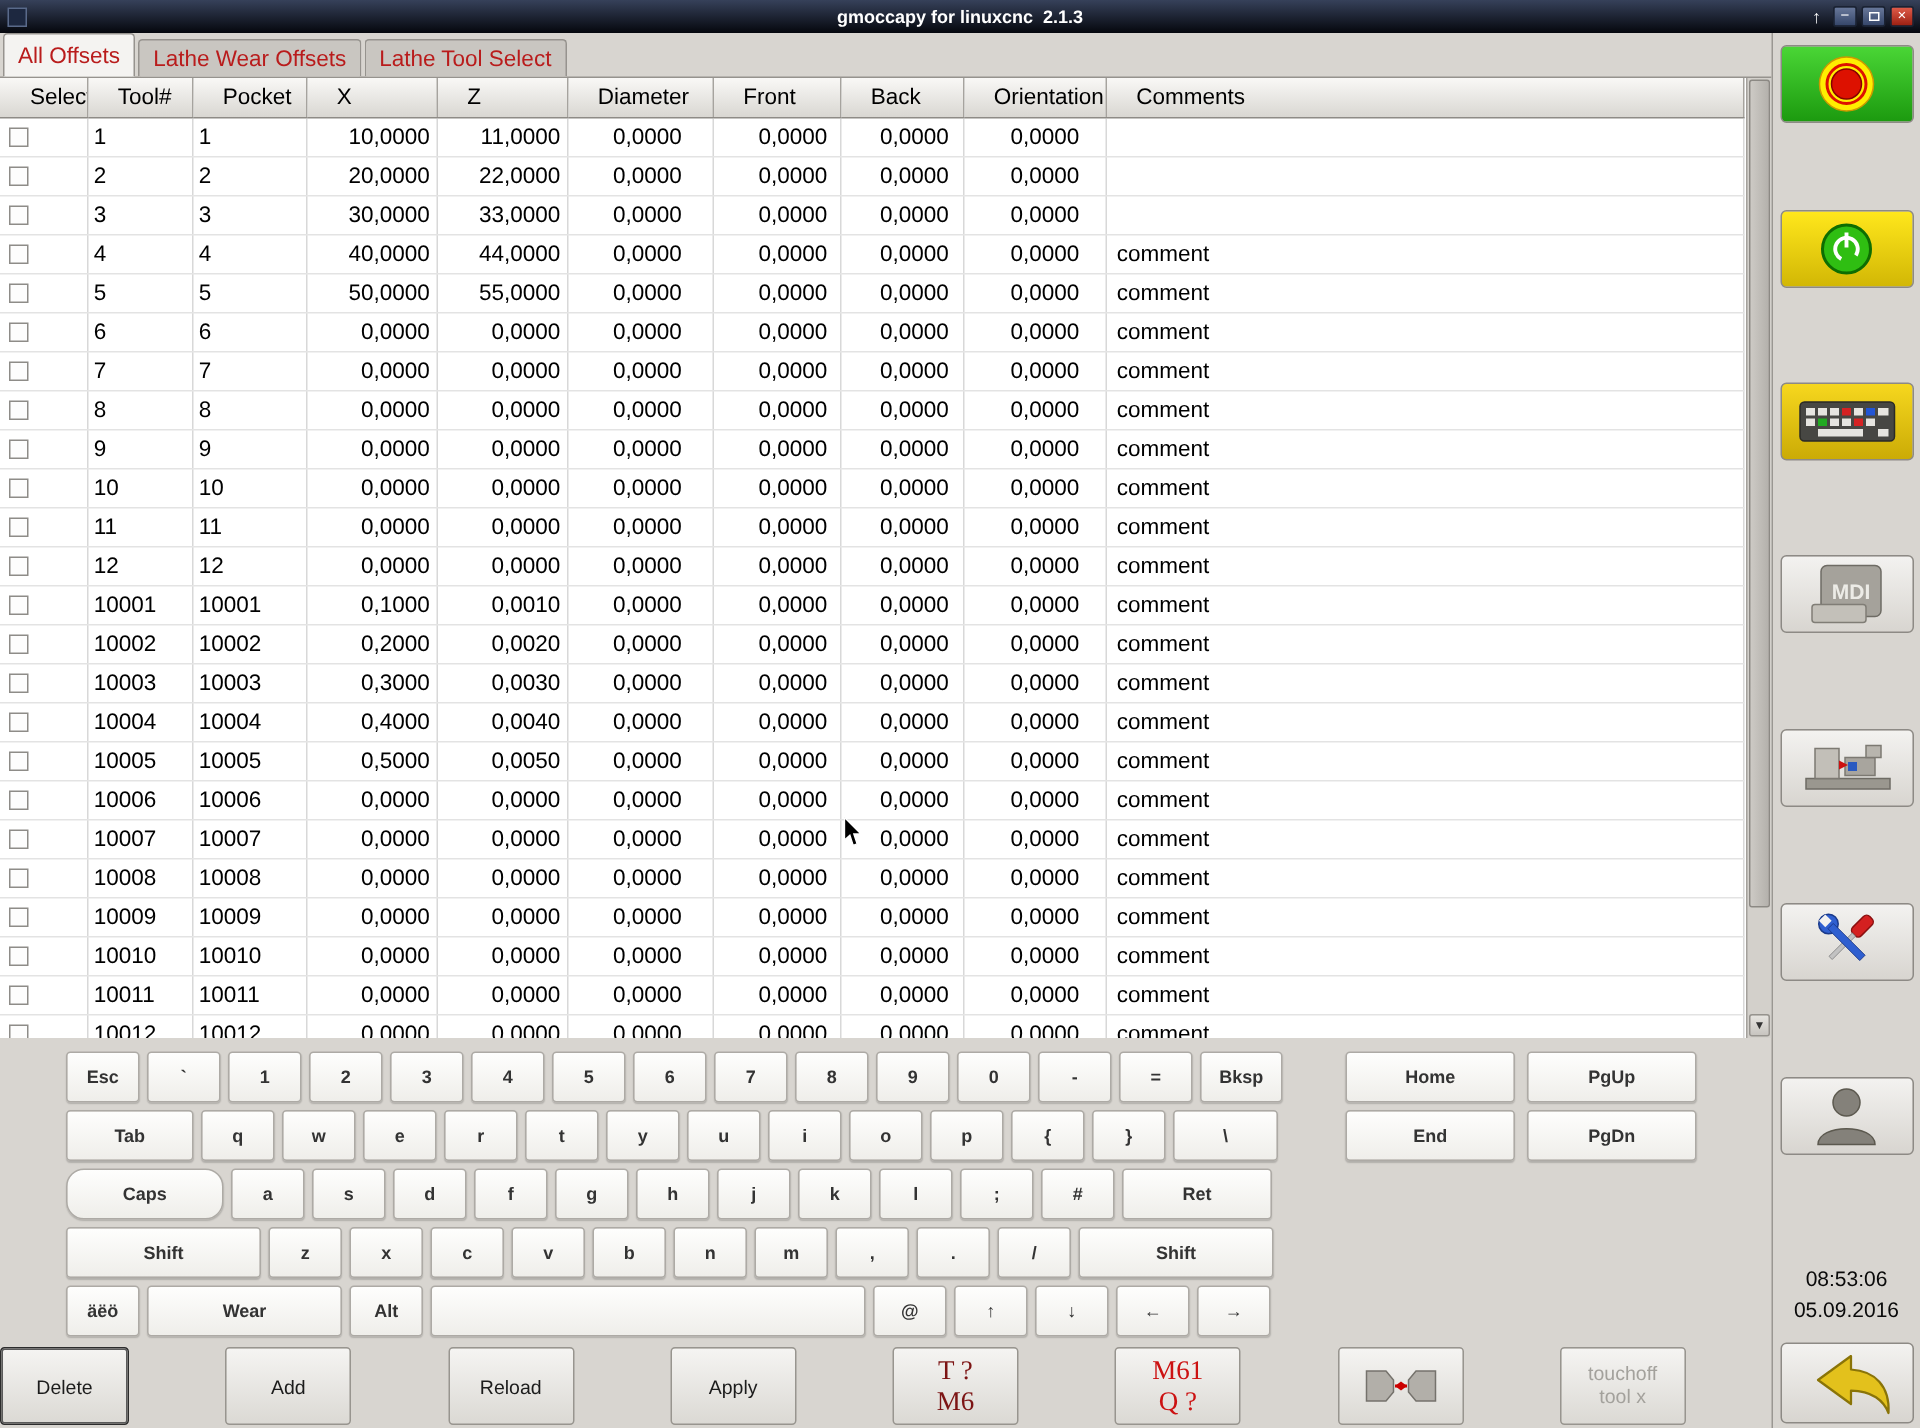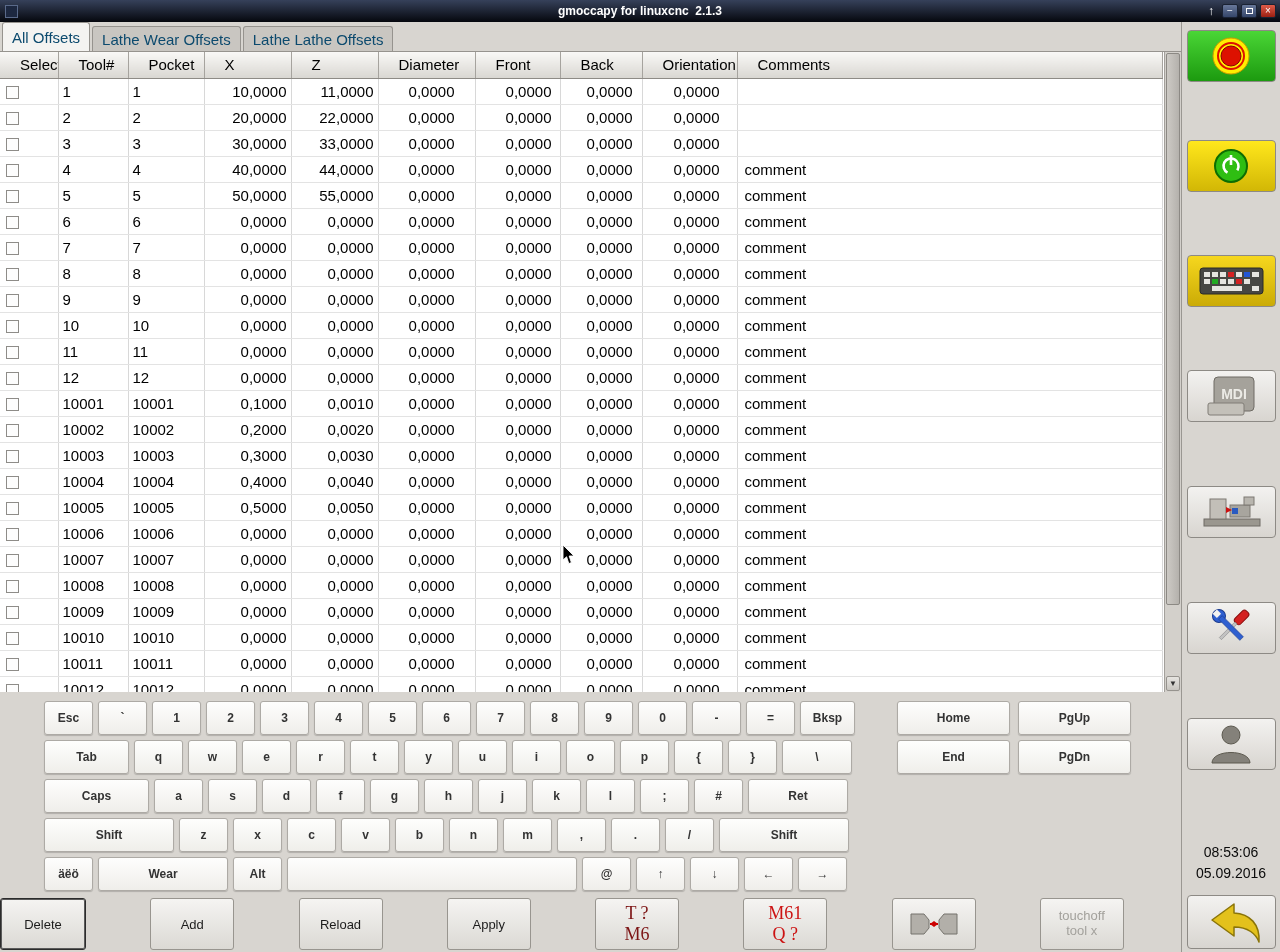--- a/index.html
+++ b/index.html
@@ -16,21 +16,21 @@
   .tb-btn { width:16px; height:14px; display:flex; align-items:center; justify-content:center; font-size:10px; line-height:1; color:#fff; background:linear-gradient(#68789a,#35466a); border:1px solid #1a2233; border-radius:2px; }
   .tb-btn.close { background:linear-gradient(#df5b49,#9c2012); }
   .max-glyph { width:7px; height:6px; border:1px solid #fff; }
 
   
   .content { position:absolute; left:0; top:22px; width:1181px; bottom:0; }
   .sidebar { position:absolute; right:0; top:22px; width:99px; bottom:0; border-left:1px solid #9a9792; background:#d8d5d0; }
 
   
   .tabbar { display:flex; height:30px; align-items:flex-end; padding-left:2px; border-bottom:1px solid #96938e; }
-  .tab { height:25px; padding:0 9px; display:flex; align-items:center; font-size:15px; color:#0c4a6e; background:#c9c6c1; border:1px solid #96938e; border-bottom:none; border-radius:3px 3px 0 0; margin-right:2px; }
+  .tab { height:25px; padding:0 9px; display:flex; align-items:center; font-size:15px; color:#b91c1c; background:#c9c6c1; border:1px solid #96938e; border-bottom:none; border-radius:3px 3px 0 0; margin-right:2px; }
   .tab.active { background:#f4f3f1; height:29px; }
 
   
   .table-wrap { position:relative; height:640px; background:#fff; overflow:hidden; }
   table { border-collapse:collapse; table-layout:fixed; width:1163px; font-size:15px; color:#000; }
   th { height:26px; background:linear-gradient(#f9f8f6,#d9d7d2); border-right:1px solid #a6a39e; border-bottom:1px solid #8e8b86; text-align:left; font-weight:normal; padding:0 20px; overflow:hidden; white-space:nowrap;margin-top:16px; }
   td { height:26px; border-right:1px solid #d8d8d8; border-bottom:1px solid #e3e3e3; padding:0 4px; overflow:hidden; white-space:nowrap; }
   td.num { text-align:right; }
   td.c-x, td.c-z { padding-right:4px; }
   td.c-dia { padding-right:20px; }
@@ -42,21 +42,21 @@
 
   .vscroll { position:absolute; right:0; top:0; bottom:0; width:17px; background:#d3d0cb; border-left:1px solid #a3a09b; }
   .vthumb { position:absolute; left:1px; right:1px; top:1px; height:552px; background:linear-gradient(90deg,#cdcac5,#b4b1ac); border:1px solid #8c8984; border-radius:2px; }
   .vdown { position:absolute; left:1px; right:1px; bottom:1px; height:15px; background:linear-gradient(#e6e4e0,#c8c5c0); border:1px solid #96938e; border-radius:2px; display:flex; align-items:center; justify-content:center; font-size:8px; color:#333; }
 
   
   .keyboard { position:relative; height:203px; padding:9px 0 0 44px; }
   .kb-row { display:flex; gap:5px; margin-bottom:5px; }
   .key { width:49px; height:34px; background:linear-gradient(#fefefd,#efeeea); border:1px solid #adaaa5; border-radius:3px; display:flex; align-items:center; justify-content:center; font-size:12px; font-weight:bold; color:#333; box-shadow:0 1px 1px rgba(0,0,0,.18); white-space:pre; }
   .k-bksp { width:55px; } .k-tab { width:85px; } .k-bksl { width:70px; }
-  .k-caps { width:105px; } .k-ret { width:100px; }
+  .k-caps { width:105px;border-radius:12px; } .k-ret { width:100px; }
   .k-shift { width:130px; } .k-ctrl { width:130px; } .k-space { width:290px; }
   .kb-nav { position:absolute; left:897px; top:9px; display:grid; grid-template-columns:113px 113px; gap:5px 8px;border-radius:23px; }
   .nav-key { height:34px; background:linear-gradient(#fefefd,#efeeea); border:1px solid #adaaa5; border-radius:3px; display:flex; align-items:center; justify-content:center; font-size:12px; font-weight:bold; color:#333; box-shadow:0 1px 1px rgba(0,0,0,.18); }
 
   
   .bottombar { display:flex; justify-content:space-between; width:1272px; padding-top:3px; }
   .bb-btn { width:84px; height:52px; background:linear-gradient(#f5f4f2,#dbd9d4); border:1px solid #98958f; border-radius:3px; font-family:inherit; font-size:13px; color:#1c1c1c; display:flex; align-items:center; justify-content:center; }
   .bb-btn.focus { width:86px; border:1px solid #2c2c2c; box-shadow:inset 0 0 0 1px #5a5a5a; }
   .bb-btn.two { flex-direction:column; line-height:1.15; }
   .bb-btn .maroon { color:#7c1414; font-family:"Liberation Serif", serif; font-size:18px; }
@@ -87,21 +87,21 @@
           <span class="max-glyph"></span>
         </span>
       <span class="tb-btn close">×</span>
     </span>
   </div>
 
   <div class="content">
     <div class="tabbar" id="tabbar">
         <div class="tab active">All Offsets</div>
         <div class="tab">Lathe Wear Offsets</div>
-        <div class="tab">Lathe Lathe Offsets</div>
+        <div class="tab">Lathe Tool Select</div>
       </div>
 
     <div class="table-wrap">
       <table>
         <colgroup>
           <col style="width:58px">
             <col style="width:70px">
             <col style="width:76px">
           <col style="width:87px">
             <col style="width:87px">

